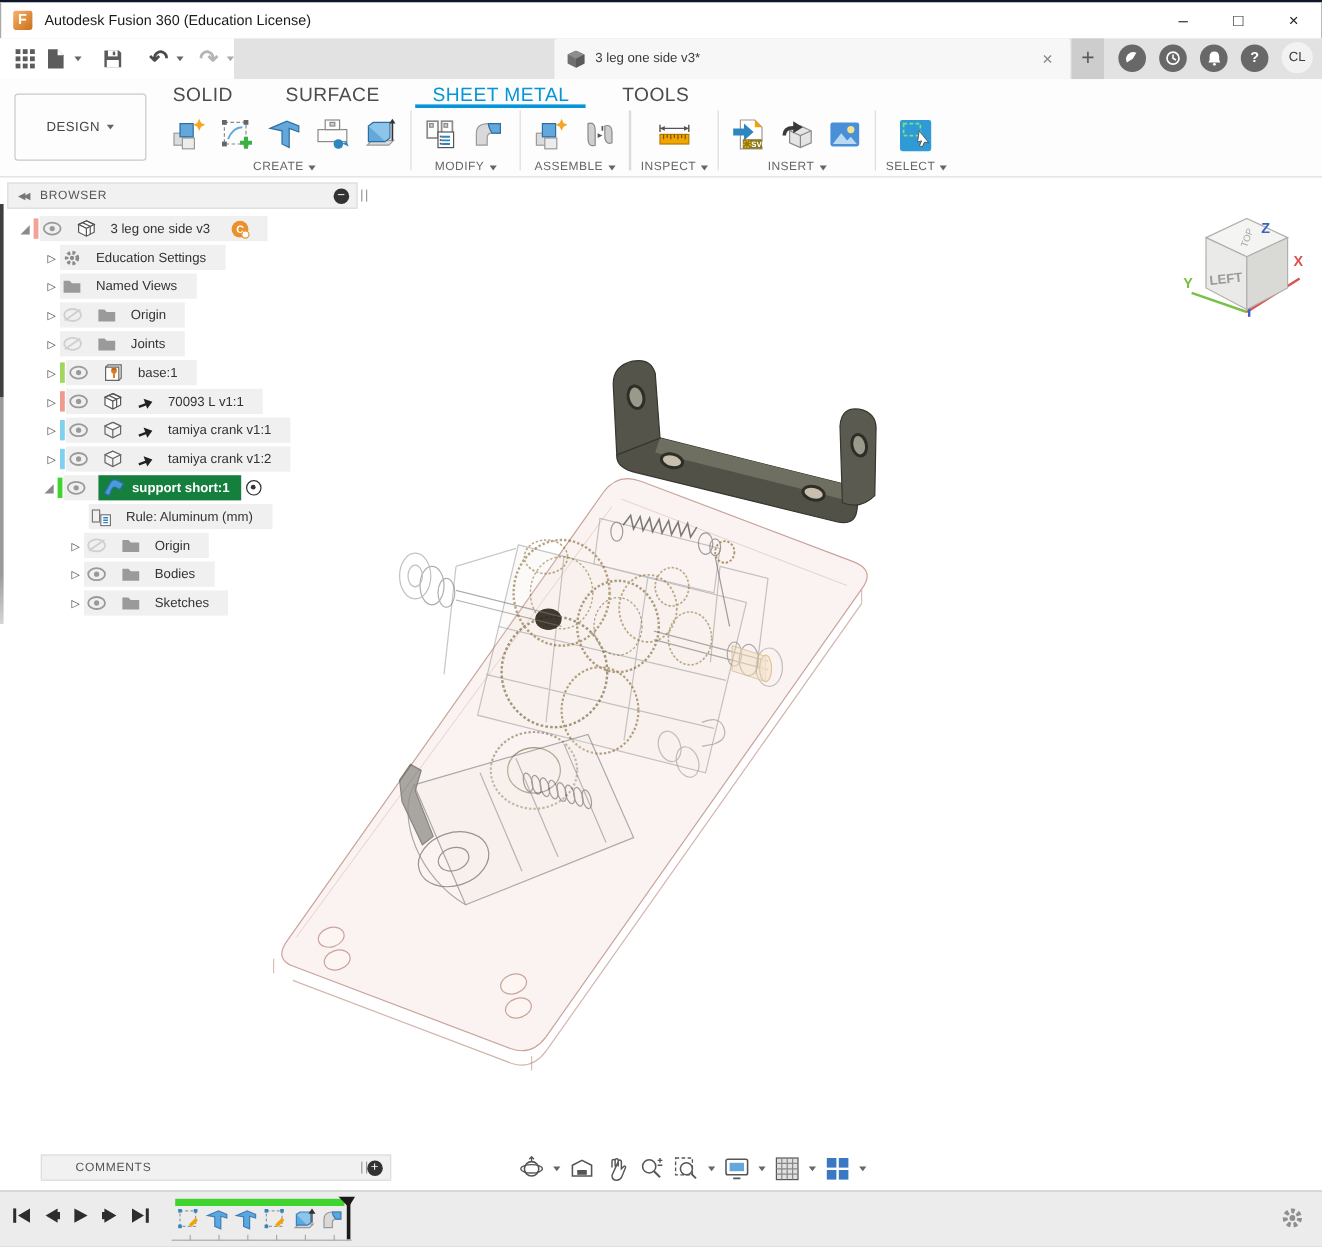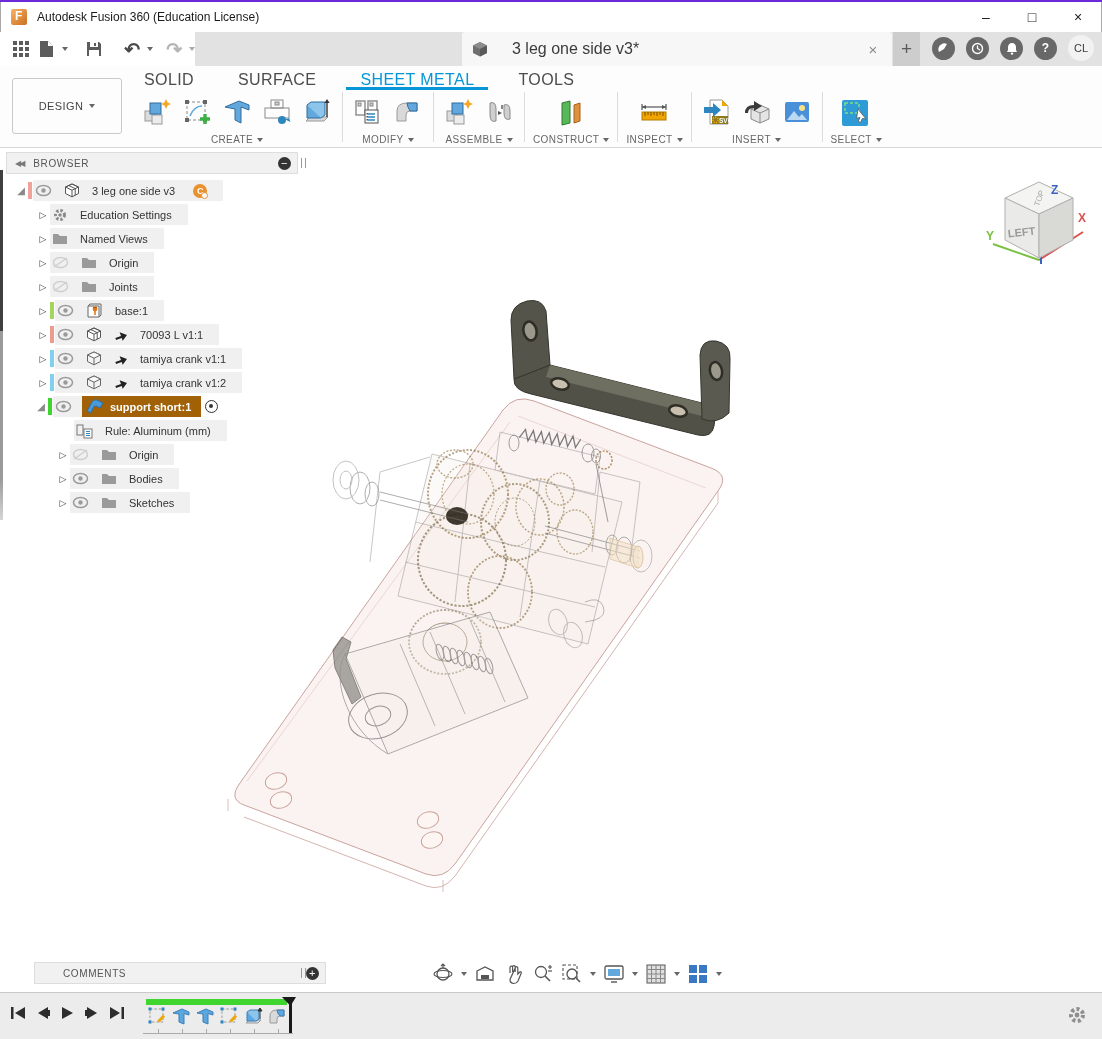--- a/index.html
+++ b/index.html
@@ -1,17 +1,17 @@
 <!DOCTYPE html>
 <html><head>
 <meta charset="utf-8">
 <style>
   html,body{margin:0;padding:0;background:#888;}
   #app{position:relative;width:1102px;height:1039px;background:#fff;overflow:hidden;
-       font-family:"Liberation Sans",sans-serif;border-top:2px solid #6d28d9;
+       font-family:"Liberation Sans",sans-serif;border-top:2px solid #0f172a;
        box-sizing:border-box;color:#333;}
   #app, #app *{box-sizing:border-box;}
 
   
   .titlebar{position:absolute;left:0;top:0;width:100%;height:30px;background:#fff;
             border-left:1px solid #a9a9a9;border-right:1px solid #a9a9a9;display:flex;align-items:center;}
   .fusion-logo{width:16px;height:16px;margin-left:10px;border-radius:2px;
                background:linear-gradient(135deg,#f6b26b,#e08c3c 55%,#c9711f);position:relative;}
   .fusion-logo::after{content:"F";position:absolute;left:4px;top:0px;color:#fff;font-size:12px;font-weight:bold;}
   .title-text{margin-left:10px;font-size:12px;color:#1a1a1a;}
@@ -25,21 +25,21 @@
   .qat-ic{display:flex;align-items:center;justify-content:center;width:22px;height:24px;}
   .caret{width:0;height:0;border-left:4px solid transparent;border-right:4px solid transparent;border-top:5px solid #666;display:inline-block;}
   .caret.sm{border-left-width:3px;border-right-width:3px;border-top-width:4px;}
   .caret.light{border-top-color:#aaa;}
   .undo-glyph{font-size:19px;color:#4a4a4a;font-weight:bold;line-height:1;}
   .redo-glyph{font-size:19px;color:#b5b5b5;font-weight:bold;line-height:1;}
   .grid-ic{display:grid;grid-template-columns:repeat(3,4px);grid-template-rows:repeat(3,4px);gap:2px;}
   .grid-ic i{background:#5c5c5c;}
   .doc-tab{position:absolute;left:462px;top:30px;width:430px;height:34px;background:#f7f7f7;
            border-radius:3px 3px 0 0;display:flex;align-items:center;padding:0 10px;}
-  .doc-tab-label{font-size:16px;color:#3c3c3c;margin-left:24px;flex:1;}
+  .doc-tab-label{font-size:11px;color:#3c3c3c;margin-left:8px;flex:1;}
   .tab-close{color:#8a8a8a;font-size:15px;width:18px;text-align:center;}
   .tab-new{position:absolute;left:893px;top:30px;width:27px;height:34px;background:#cdcdcd;
            display:flex;align-items:center;justify-content:center;font-size:19px;color:#5a5a5a;}
   .top-right-icons{position:absolute;right:8px;top:33px;display:flex;align-items:center;gap:11px;}
   .circ-ic{width:23px;height:23px;border-radius:50%;background:#686868;position:relative;
            display:flex;align-items:center;justify-content:center;color:#fff;font-size:12px;font-weight:bold;}
   .avatar{width:26px;height:26px;border-radius:50%;background:#f2f2f2;color:#3c3c3c;
           display:flex;align-items:center;justify-content:center;font-size:11px;}
 
   
@@ -70,21 +70,21 @@
                       color:#fff;display:flex;align-items:center;justify-content:center;font-size:11px;line-height:1;}
   .grip{position:absolute;width:5px;height:10px;border-left:1px solid #999;border-right:1px solid #999;}
 
   .trow{position:absolute;height:23px;display:flex;align-items:center;font-size:11px;color:#333;}
   .exp{width:14px;text-align:center;flex:none;}
   .exp.c{font-size:9px;color:#3c3c3c;}
   .exp.e{font-size:10px;color:#8a8a8a;}
   .cbar{width:4px;height:17px;flex:none;margin-right:1px;}
   .rowbg{display:flex;align-items:center;background:#f0f0f0;height:21px;padding:0 16px 0 2px;gap:12px;}
   .rowbg.tight{padding-right:10px;}
-  .selbg{display:flex;align-items:center;background:#a16207;color:#fff;font-weight:bold;height:21px;
+  .selbg{display:flex;align-items:center;background:#15803d;color:#fff;font-weight:bold;height:21px;
          padding:0 10px 0 4px;gap:6px;}
   .radio{width:13px;height:13px;border:1.5px solid #333;border-radius:50%;margin-left:4px;position:relative;background:#fff;}
   .radio::after{content:"";position:absolute;left:3px;top:3px;width:4px;height:4px;border-radius:50%;background:#333;}
   .badge-c{width:14px;height:14px;border-radius:50%;background:#e8912d;color:#fff;font-size:9px;font-weight:bold;
            display:flex;align-items:center;justify-content:center;margin-left:6px;position:relative;}
   .badge-c::after{content:"";position:absolute;right:-1px;bottom:-1px;width:5px;height:5px;border-radius:50%;
                   background:#fff;border:1px solid #e8912d;}
 
   
   .navbar{position:absolute;left:432px;top:958px;height:27px;display:flex;align-items:center;gap:7px;}
@@ -294,34 +294,20 @@
               </svg>
             </span>
         </div>
         <div class="rib-label">
             <span>ASSEMBLE</span>
             <span class="caret sm"></span>
           </div>
       </div>
       <div class="rib-div"></div>
 
-      <div class="rib-group">
-        <div class="rib-icons">
-          <span class="tool">
-            <svg width="30" height="30" viewBox="0 0 30 30">
-                <path d="M6 6 L14 4 L14 26 L6 28 Z" fill="#58b858" stroke="#2f7a2f"></path>
-                <path d="M18 8 L24 6 L24 24 L18 26 Z" fill="#e0913c" stroke="#a8601c"></path>
-              </svg>
-            </span>
-        </div>
-        <div class="rib-label">
-            <span>CONSTRUCT</span>
-            <span class="caret sm"></span>
-          </div>
-      </div>
       <div class="rib-div"></div>
 
       <div class="rib-group">
         <div class="rib-icons">
           <span class="tool">
             <svg width="32" height="30" viewBox="0 0 32 30">
                 <path d="M4 10h24" stroke="#555" stroke-width="1.2"></path>
                 <path d="M4 7v6M28 7v6" stroke="#555" stroke-width="1.2"></path>
                 <path d="M4 10l4-2v4zM28 10l-4-2v4z" fill="#555"></path>
                 <rect x="4" y="15" width="24" height="8" fill="#f0a500" stroke="#b57b00"></rect>

